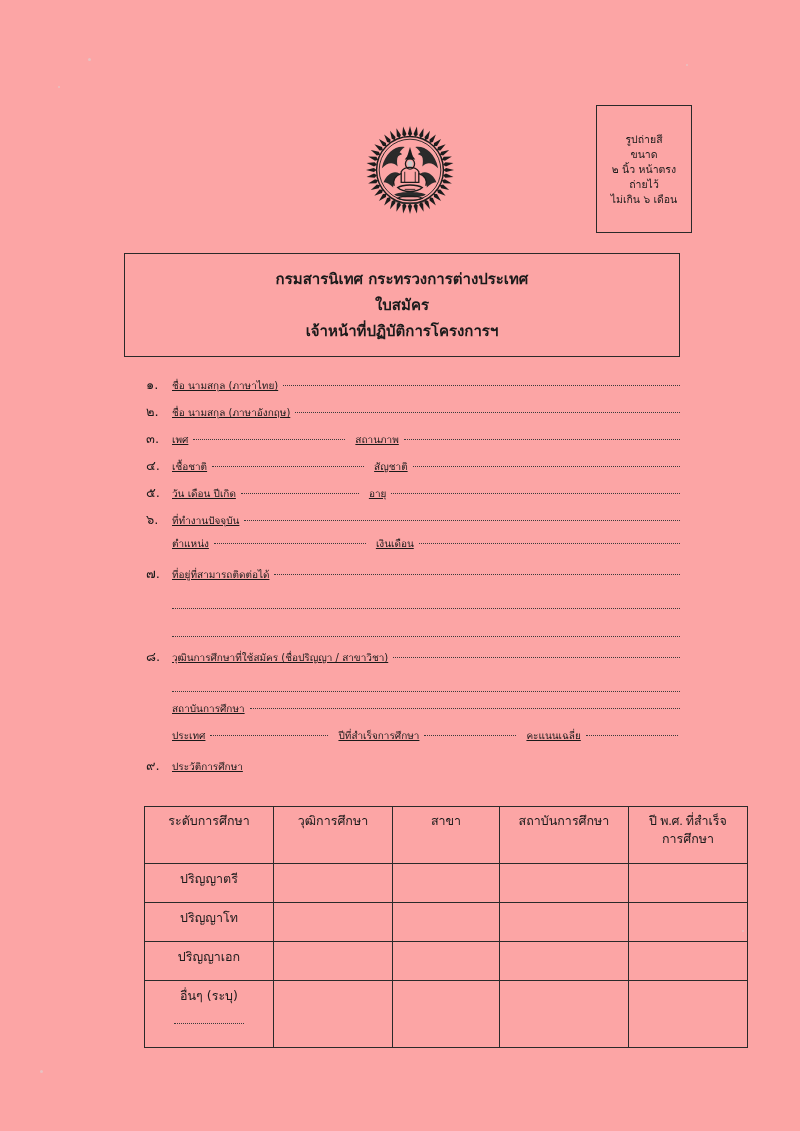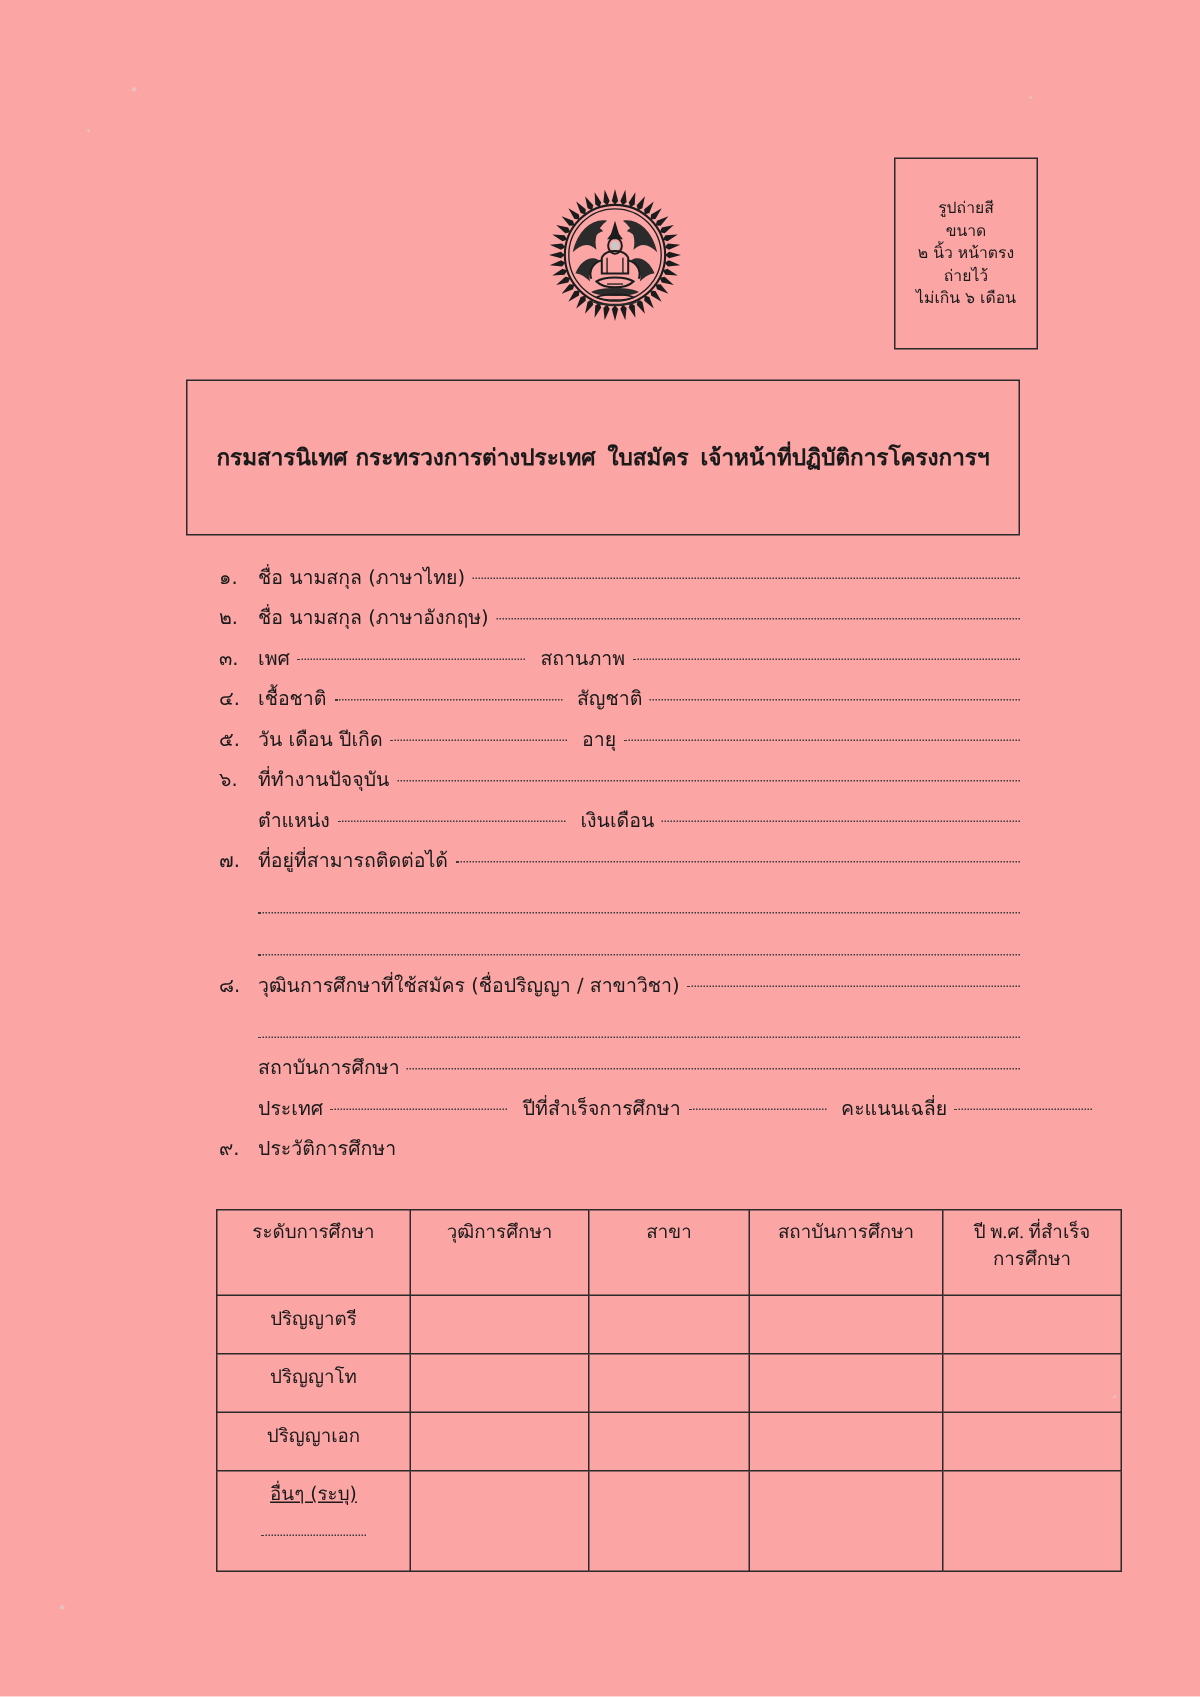--- a/index.html
+++ b/index.html
@@ -63,21 +63,21 @@
   
   .title-box {
     position: absolute;
     left: 124px;
     top: 253px;
     width: 556px;
     height: 104px;
     border: 1.4px solid #2a2a2a;
     box-sizing: border-box;
     display: flex;
-    flex-direction: row;
+    flex-direction: column;
     align-items: center;
     justify-content: center;
     gap: 8px;
   }
   .title-box .t {
     font-size: 15px;
     font-weight: bold;
     text-align: center;
     line-height: 1.2;
   }
@@ -95,23 +95,24 @@
     height: 27px;
   }
   .num {
     width: 26px;
     flex: 0 0 26px;
     font-size: 13px;
     white-space: nowrap;
   }
   .indent { width: 26px; flex: 0 0 26px; }
   .lbl {
-    font-size: 13px;
+    font-size: 10px;
     white-space: nowrap;
     padding-right: 5px;
+    text-decoration: underline;
   }
   .dots {
     flex: 1 1 auto;
     border-bottom: 1.5px dotted #3b3b3b;
     transform: translateY(-3px);
     min-width: 10px;
   }
   
   .dots.w1 { flex: 0 0 152px; }
   .dots.w2 { flex: 0 0 118px; }
@@ -143,21 +144,21 @@
   }
   .edu-table th {
     height: 46px;
     line-height: 1.45;
     font-family: Liberation Serif, serif;
   }
   .edu-table td {
     height: 28px;
     margin-top: 32px;
   }
-  .edu-table tr.tall td { height: 56px; text-decoration: underline; }
+  .edu-table tr.tall td { height: 56px; }
   .edu-table td.lvl { padding-top: 5px; }
   .cell-dots {
     display: block;
     width: 70px;
     margin: 16px auto 0 auto;
     border-bottom: 1.5px dotted #3b3b3b;
     height: 1px;
   }
 </style>
 </head>

